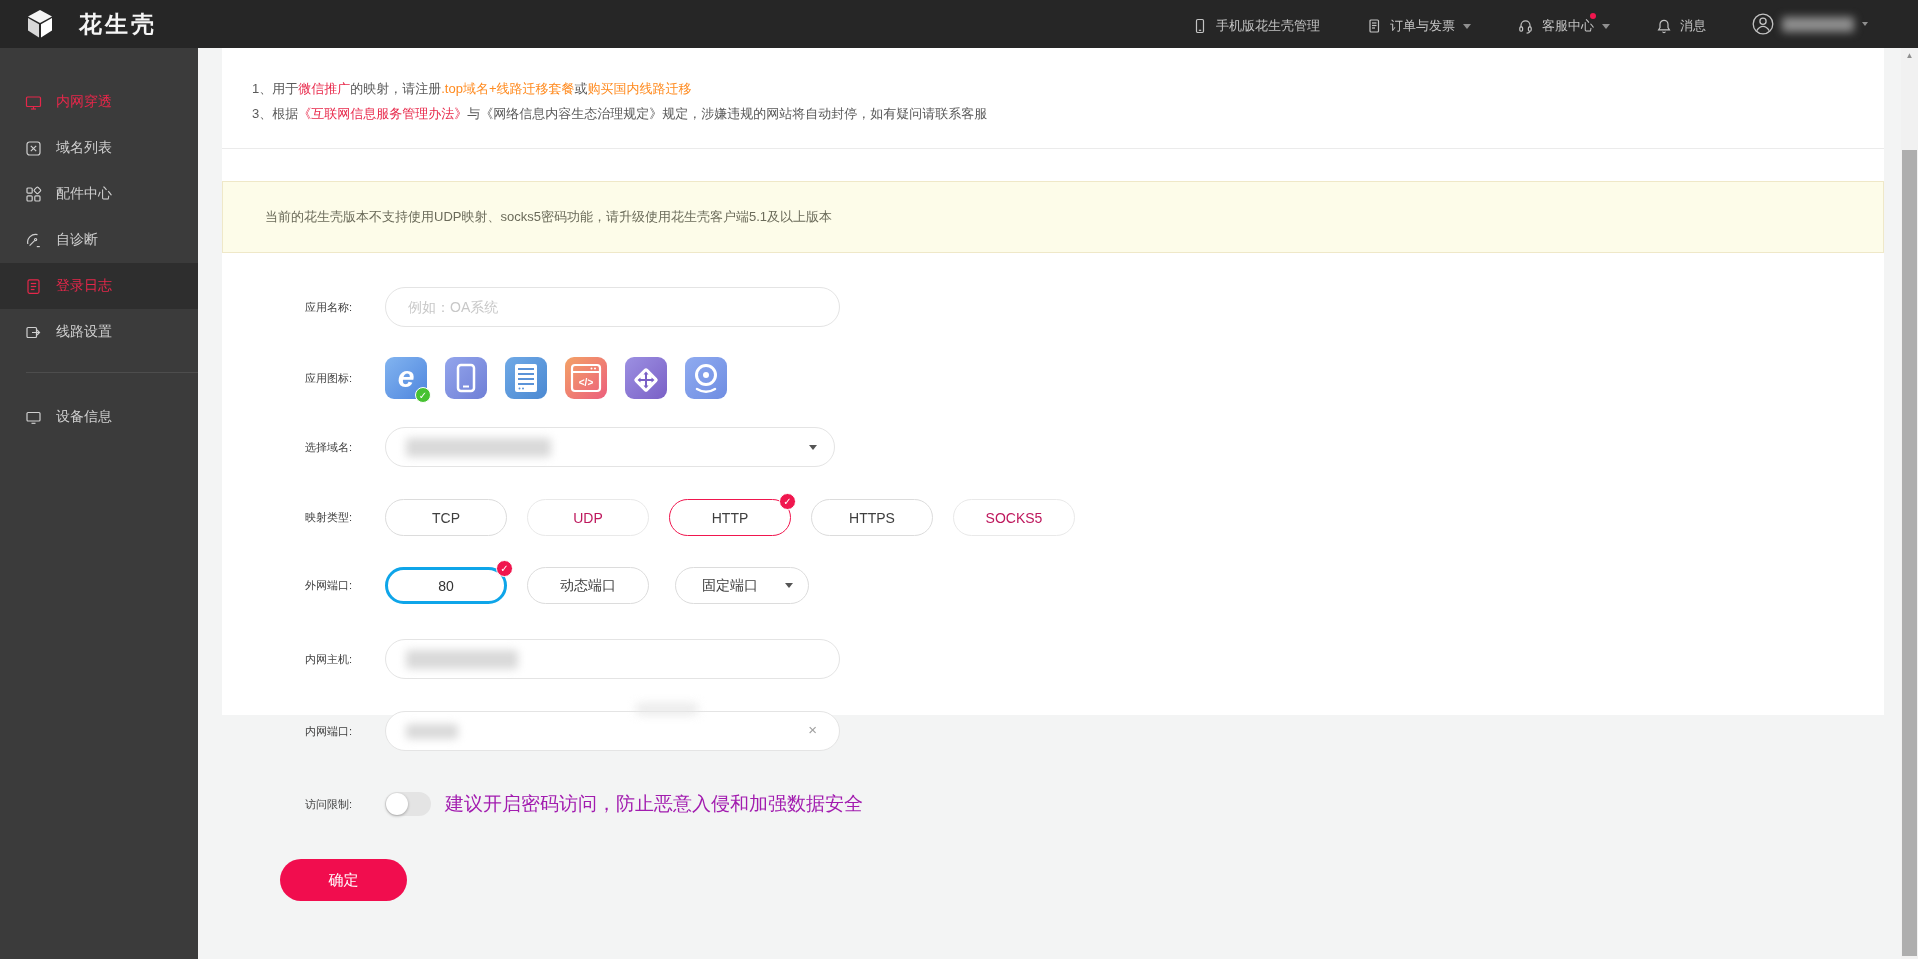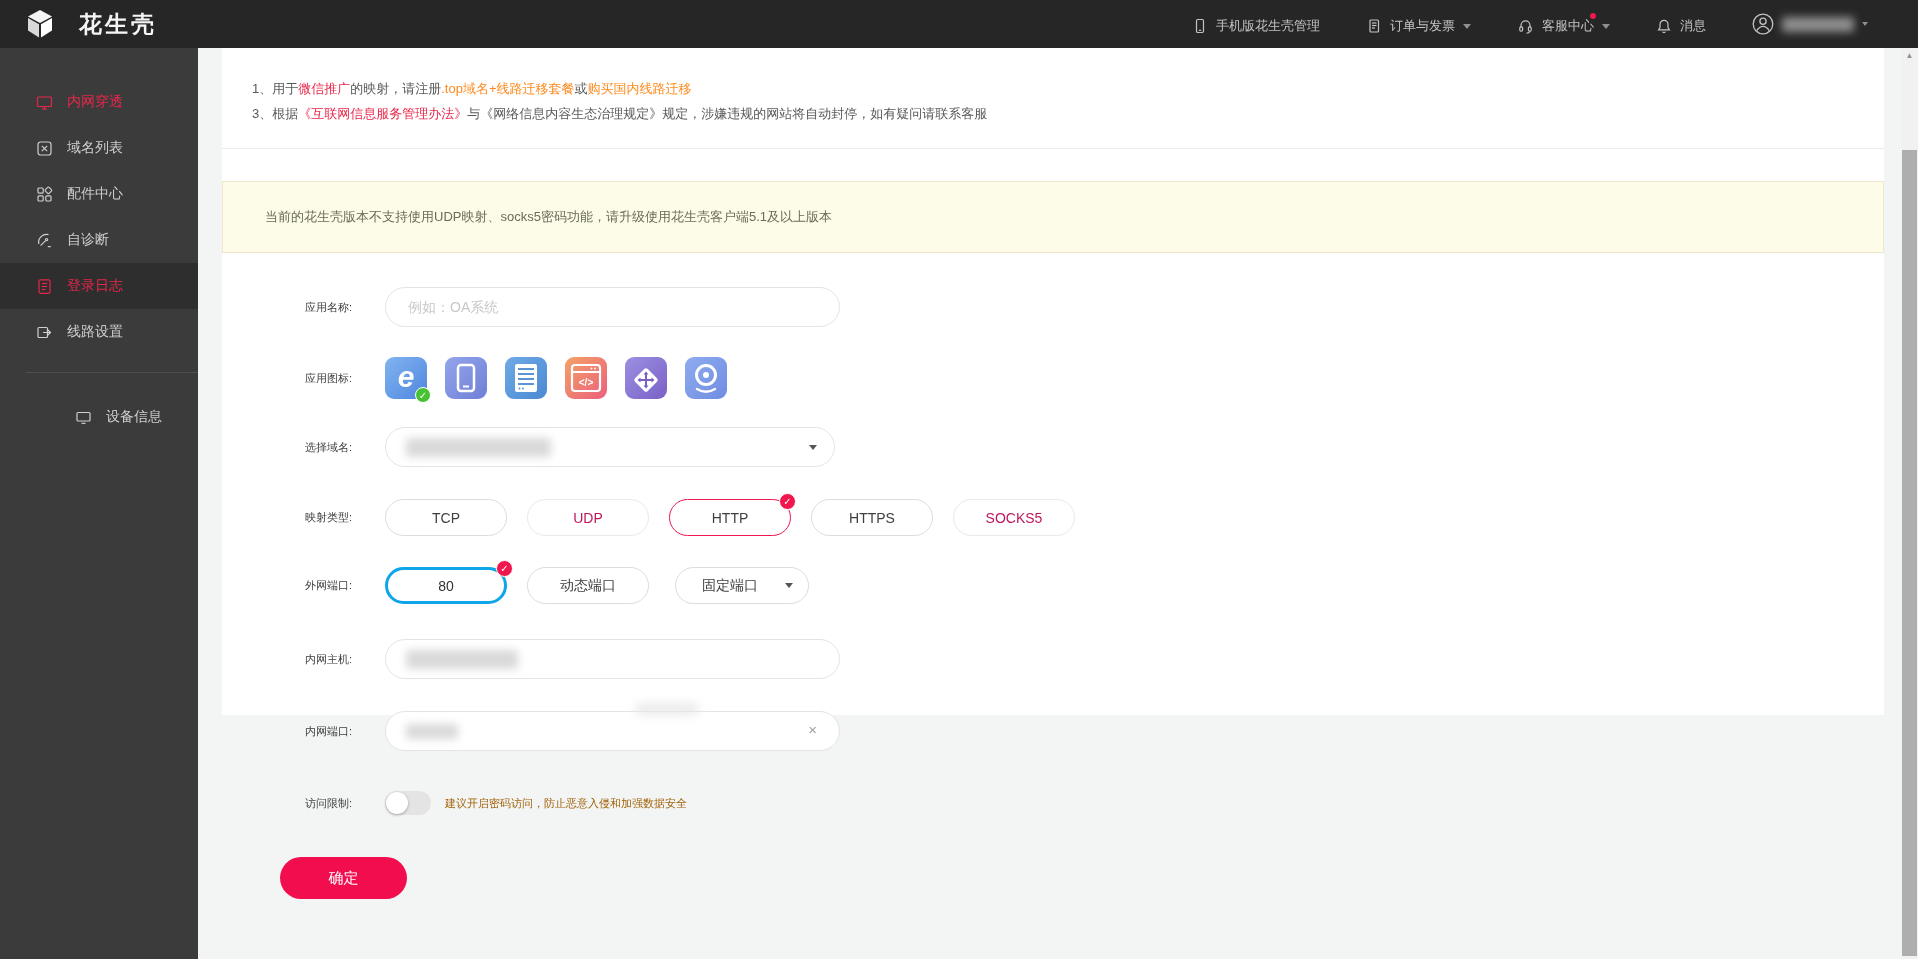--- a/index.html
+++ b/index.html
@@ -16,27 +16,27 @@
   .nav-item svg { stroke:#c3c3c3; }
   .caret-down { width:0; height:0; border:4px solid transparent; border-top:5px solid #8f8f8f; margin-top:4px; }
   .red-dot { position:absolute; top:-4px; right:14px; width:6px; height:6px; border-radius:50%; background:#f0164e; }
   .user-box { display:flex; align-items:center; gap:8px; cursor:pointer; }
   .redact { background:#d9d9d9; filter:blur(4px); border-radius:3px; }
   .user-redact { width:72px; height:15px; background:#8f8f8f; filter:blur(4px); border-radius:2px; }
 
   
   .sidebar { position:absolute; left:0; top:48px; width:198px; height:911px; background:#3b3b3b; }
   .side-list { padding-top:31px; }
-  .side-item { height:46px; display:flex; align-items:center; padding-left:36px; gap:14px;
+  .side-item { height:46px; display:flex; align-items:center; padding-left:25px; gap:14px;
     color:#cfcfcf; font-size:14px; cursor:pointer; }
   .side-item svg { stroke:currentColor; fill:none; stroke-width:1.2; flex:none; }
   .side-item.active { color:#e5274a; }
   .side-item.selected { color:#e5274a; background:#2e2e2e; }
   .side-divider { border-top:1px solid #4d4d4d; margin:17px 0 0 26px; }
-  .side-bottom { margin-top:21px;margin-left:39px; }
+  .side-bottom { margin-top:21px; }
 
   
   .main { position:absolute; left:198px; top:48px; width:1703px; height:911px; background:#f3f4f4; }
   .card { position:absolute; left:24px; top:0; width:1662px; height:667px; background:#ffffff; }
 
   .notices { padding:28px 0 0 30px; font-size:13px; color:#595959; }
   .notice-line { line-height:25px; white-space:nowrap; }
   .card-divider { margin-top:22px; border-top:1px solid #ebebeb; }
 
   .banner { margin-top:32px; height:72px; background:#fdfce9; border:1px solid #efe8c8;
@@ -88,21 +88,21 @@
   .blob-domain { width:145px; height:19px; position:absolute; left:20px; top:10px; }
   .blob-host { width:112px; height:19px; position:absolute; left:20px; top:10px; }
   .blob-port { width:52px; height:15px; position:absolute; left:20px; top:12px; }
   .clear-x { position:absolute; right:22px; top:9px; color:#a0a0a0; font-size:15px; cursor:pointer; }
   .smudge { position:absolute; left:250px; top:-9px; width:62px; height:12px; background:#e6e6e6;
     filter:blur(5px); opacity:.8; border-radius:4px; }
 
   .toggle { width:46px; height:24px; border-radius:12px; background:#e4e4e4; position:relative; cursor:pointer; flex:none; }
   .knob { position:absolute; left:1px; top:1px; width:22px; height:22px; border-radius:50%; background:#fff;
     box-shadow:0 1px 3px rgba(0,0,0,.3); }
-  .toggle-hint { margin-left:14px; font-size:11px; color:#a16207; white-space:nowrap; }
+  .toggle-hint { margin-left:14px; font-size:19px; color:#a21caf; white-space:nowrap; }
 
   .submit-btn { margin-left:6px; width:127px; height:42px; border:none; border-radius:21px; background:#f10d4e;
     color:#fff; font-size:15px; cursor:pointer; display:flex; align-items:center; justify-content:center; }
 
   
   .mb1{margin-bottom:30px} .mb2{margin-bottom:28px} .mb3{margin-bottom:32px} .mb4{margin-bottom:31px}
   .mb5{margin-bottom:35px} .mb6{margin-bottom:32px} .mb7{margin-bottom:40px} .mb8{margin-bottom:42px}
 
   
   .scrollbar { position:absolute; right:0; top:48px; width:17px; height:911px; background:#f1f1f1; }

